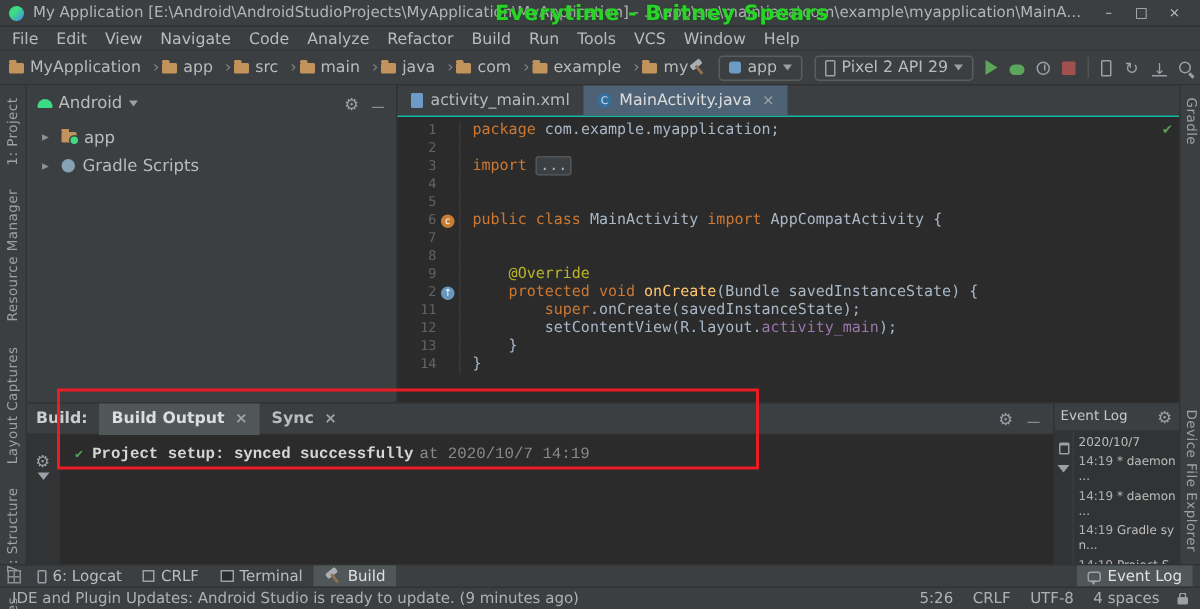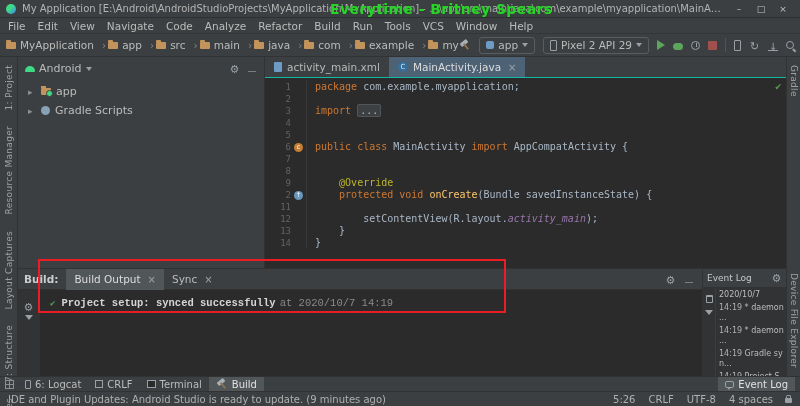--- a/index.html
+++ b/index.html
@@ -56,28 +56,28 @@
 .code-line{display:flex;align-items:center;white-space:pre;height:12px;}
 .ln{flex:none;width:26px;text-align:right;color:#606366;font-size:9px;}
 .gut{flex:none;width:16px;height:12px;display:flex;align-items:center;justify-content:center;border-right:1px solid #393939;margin-right:8px;}
 .gi{width:9px;height:9px;border-radius:50%;font-size:6.5px;line-height:9px;text-align:center;font-family:"DejaVu Sans",sans-serif;}
 .gi-class{background:#C57E33;color:#fff;}
 .gi-override{background:#6897BB;color:#fff;}
 .seg-kw{color:#cc7832;}
 .seg-pl{color:#a9b7c6;}
 .seg-ann{color:#bbb529;}
 .seg-fn{color:#ffc66d;}
-.seg-field{color:#9876aa;font-style:italic;}
+.seg-field{color:#9876aa;}
 .seg-fold{background:#3d4043;border:1px solid #525557;border-radius:2px;color:#a9b7c6;padding:0 2px;}
 
 
 .build-panel{flex:1;display:flex;flex-direction:column;min-width:0;background:#2b2b2b;}
 .bp-header{flex:none;height:21px;display:flex;align-items:center;background:#3c3f41;border-bottom:1px solid #323232;padding-left:6px;font-size:10.5px;}
 .bp-title{font-weight:bold;color:#ccc;margin-right:8px;}
-.bp-tabs{display:flex;height:21px;}
+.bp-tabs{display:flex;height:21px;font-weight:bold;}
 .bp-tab{display:flex;align-items:center;gap:5px;padding:0 8px;color:#bbb;}
 .bp-tab.active{background:#515658;color:#ddd;}
 .bp-hicons{margin-left:auto;display:flex;gap:8px;align-items:center;padding-right:8px;}
 .bp-body{flex:1;display:flex;min-height:0;}
 .bp-toolbar{flex:none;width:22px;display:flex;flex-direction:column;align-items:center;gap:8px;padding-top:6px;background:#313335;border-right:1px solid #323232;}
 .bp-content{flex:1;padding:7px 10px;font-size:10.5px;font-family:Liberation Mono, monospace;}
 .ic-check::before{content:'✔';color:#57a05c;font-size:9px;margin-right:6px;}
 .bp-msg{color:#d5d5d5;font-weight:bold;}
 .bp-time{color:#8a8a8a;margin-left:4px;}
 
@@ -298,21 +298,21 @@
               <div class="code-line"><span class="ln">1</span><span class="gut"></span><span class="code-text"><span class="seg-kw">package </span><span class="seg-pl">com.example.myapplication;</span></span></div>
               <div class="code-line"><span class="ln">2</span><span class="gut"></span><span class="code-text"></span></div>
               <div class="code-line"><span class="ln">3</span><span class="gut"></span><span class="code-text"><span class="seg-kw">import </span><span class="seg-fold">...</span></span></div>
               <div class="code-line"><span class="ln">4</span><span class="gut"></span><span class="code-text"></span></div>
               <div class="code-line"><span class="ln">5</span><span class="gut"></span><span class="code-text"></span></div>
               <div class="code-line"><span class="ln">6</span><span class="gut"><span class="gi gi-class">c</span></span><span class="code-text"><span class="seg-kw">public class </span><span class="seg-pl">MainActivity </span><span class="seg-kw">import </span><span class="seg-pl">AppCompatActivity {</span></span></div>
               <div class="code-line"><span class="ln">7</span><span class="gut"></span><span class="code-text"></span></div>
               <div class="code-line"><span class="ln">8</span><span class="gut"></span><span class="code-text"></span></div>
               <div class="code-line"><span class="ln">9</span><span class="gut"></span><span class="code-text"><span class="seg-ann">    @Override</span></span></div>
               <div class="code-line"><span class="ln">2</span><span class="gut"><span class="gi gi-override">↑</span></span><span class="code-text"><span class="seg-kw">    protected void </span><span class="seg-fn">onCreate</span><span class="seg-pl">(Bundle savedInstanceState) {</span></span></div>
-              <div class="code-line"><span class="ln">11</span><span class="gut"></span></div>
+              <div class="code-line"><span class="ln">11</span><span class="gut"></span><span class="code-text"><span class="seg-kw">        super</span><span class="seg-pl">.onCreate(savedInstanceState);</span></span></div>
               <div class="code-line"><span class="ln">12</span><span class="gut"></span><span class="code-text"><span class="seg-pl">        setContentView(R.layout.</span><span class="seg-field">activity_main</span><span class="seg-pl">);</span></span></div>
               <div class="code-line"><span class="ln">13</span><span class="gut"></span><span class="code-text"><span class="seg-pl">    }</span></span></div>
               <div class="code-line"><span class="ln">14</span><span class="gut"></span><span class="code-text"><span class="seg-pl">}</span></span></div>
             </div>
         </div>
 
       </div>
 
       <div class="bottom-row">
 

